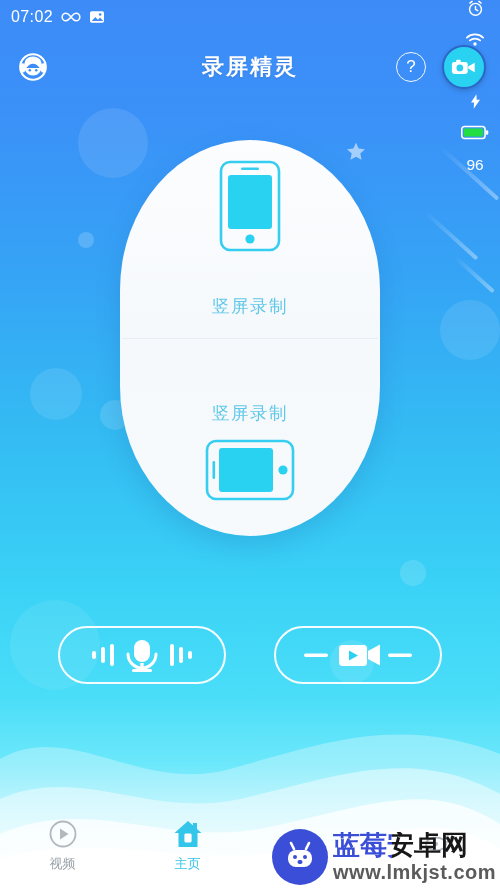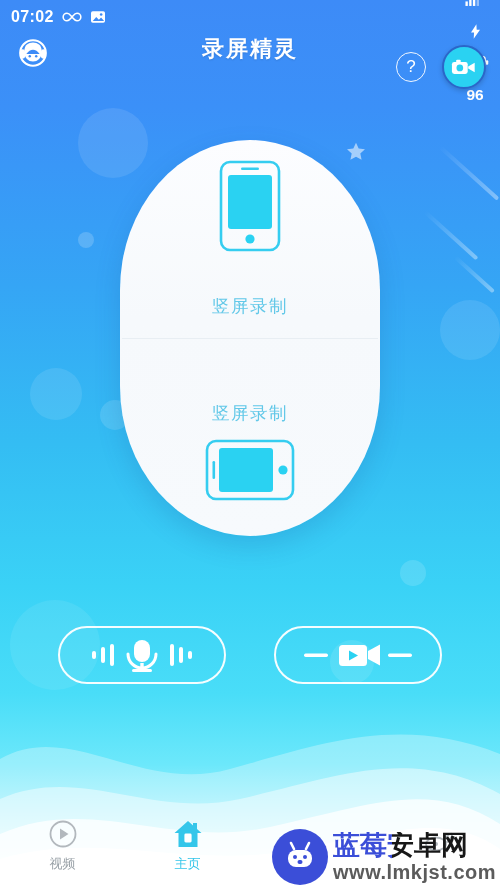--- a/index.html
+++ b/index.html
@@ -43,33 +43,33 @@
   .s2 { width: 70px; left: 425px; top: 210px; }
   .s3 { width: 52px; left: 455px; top: 255px; }
   .star {
     position: absolute; left: 356px; top: 152px;
     width: 0; height: 0; color: rgba(255,255,255,0.55); font-size: 21px; line-height: 1;
   }
 
   
   .statusbar {
     position: relative; z-index: 5;
-    height: 34px; display: flex; align-items: center;
-    padding: 6px 11px; color: #ffffff; font-size: 15.5px; font-weight: bold;
+    height: 34px; display: flex; 
+    padding: 0 11px; color: #ffffff; font-size: 15.5px;
   }
   .sb-left { display: flex; align-items: center; gap: 8px; }
   .sb-time { font-size: 16px; letter-spacing: .4px; }
   .sb-right { margin-left: auto; display: flex; align-items: center; gap: 16px; flex-direction: column; }
   .sb-batt-num { font-size: 15.5px; }
   .ico { display: inline-flex; align-items: center; justify-content: center; }
 
   
   .header {
     position: relative; z-index: 5;
-    height: 66px; display: flex; 
+    height: 66px; display: flex; align-items: center;
     padding: 0 14px;
   }
   .title {
     position: absolute; left: 0; right: 0; text-align: center;
     color: #ffffff; font-size: 22px; font-weight: bold; letter-spacing: 2px;
     text-shadow: 0 1px 2px rgba(0,0,0,0.12);
   }
   .hdr-right { margin-left: auto; display: flex; align-items: center; gap: 16px; z-index: 2; }
   .help-btn {
     width: 30px; height: 30px; border-radius: 50%;

